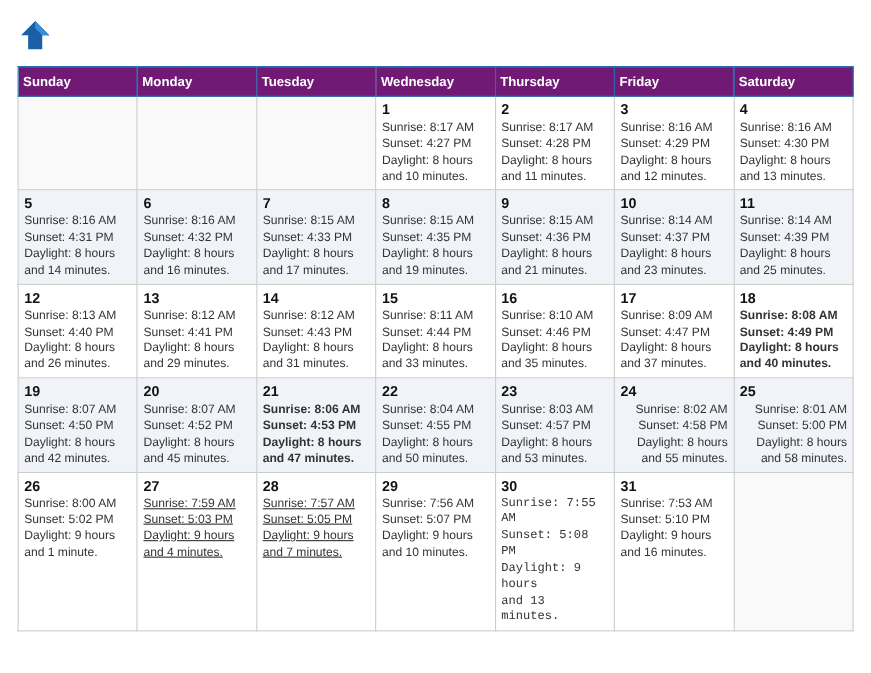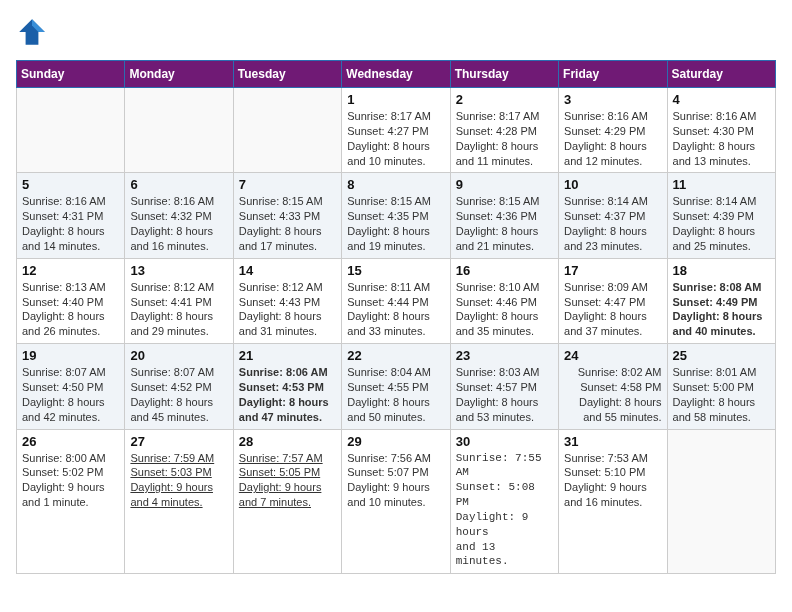--- a/index.html
+++ b/index.html
@@ -290,21 +290,21 @@
         </td>
         <td>
           <div class="day-num">24</div>
           <div class="day-detail" style="white-space: pre-line; text-align: right;">Sunrise: 8:02 AM
 Sunset: 4:58 PM
 Daylight: 8 hours
 and 55 minutes.</div>
         </td>
         <td>
           <div class="day-num">25</div>
-          <div class="day-detail" style="white-space: pre-line;">Sunrise: 8:01 AM
+          <div class="day-detail" style="white-space: pre-line; text-align: right;">Sunrise: 8:01 AM
 Sunset: 5:00 PM
 Daylight: 8 hours
 and 58 minutes.</div>
         </td>
       </tr>
       <tr>
         <td>
           <div class="day-num">26</div>
           <div class="day-detail" style="white-space: pre-line;">Sunrise: 8:00 AM
 Sunset: 5:02 PM

